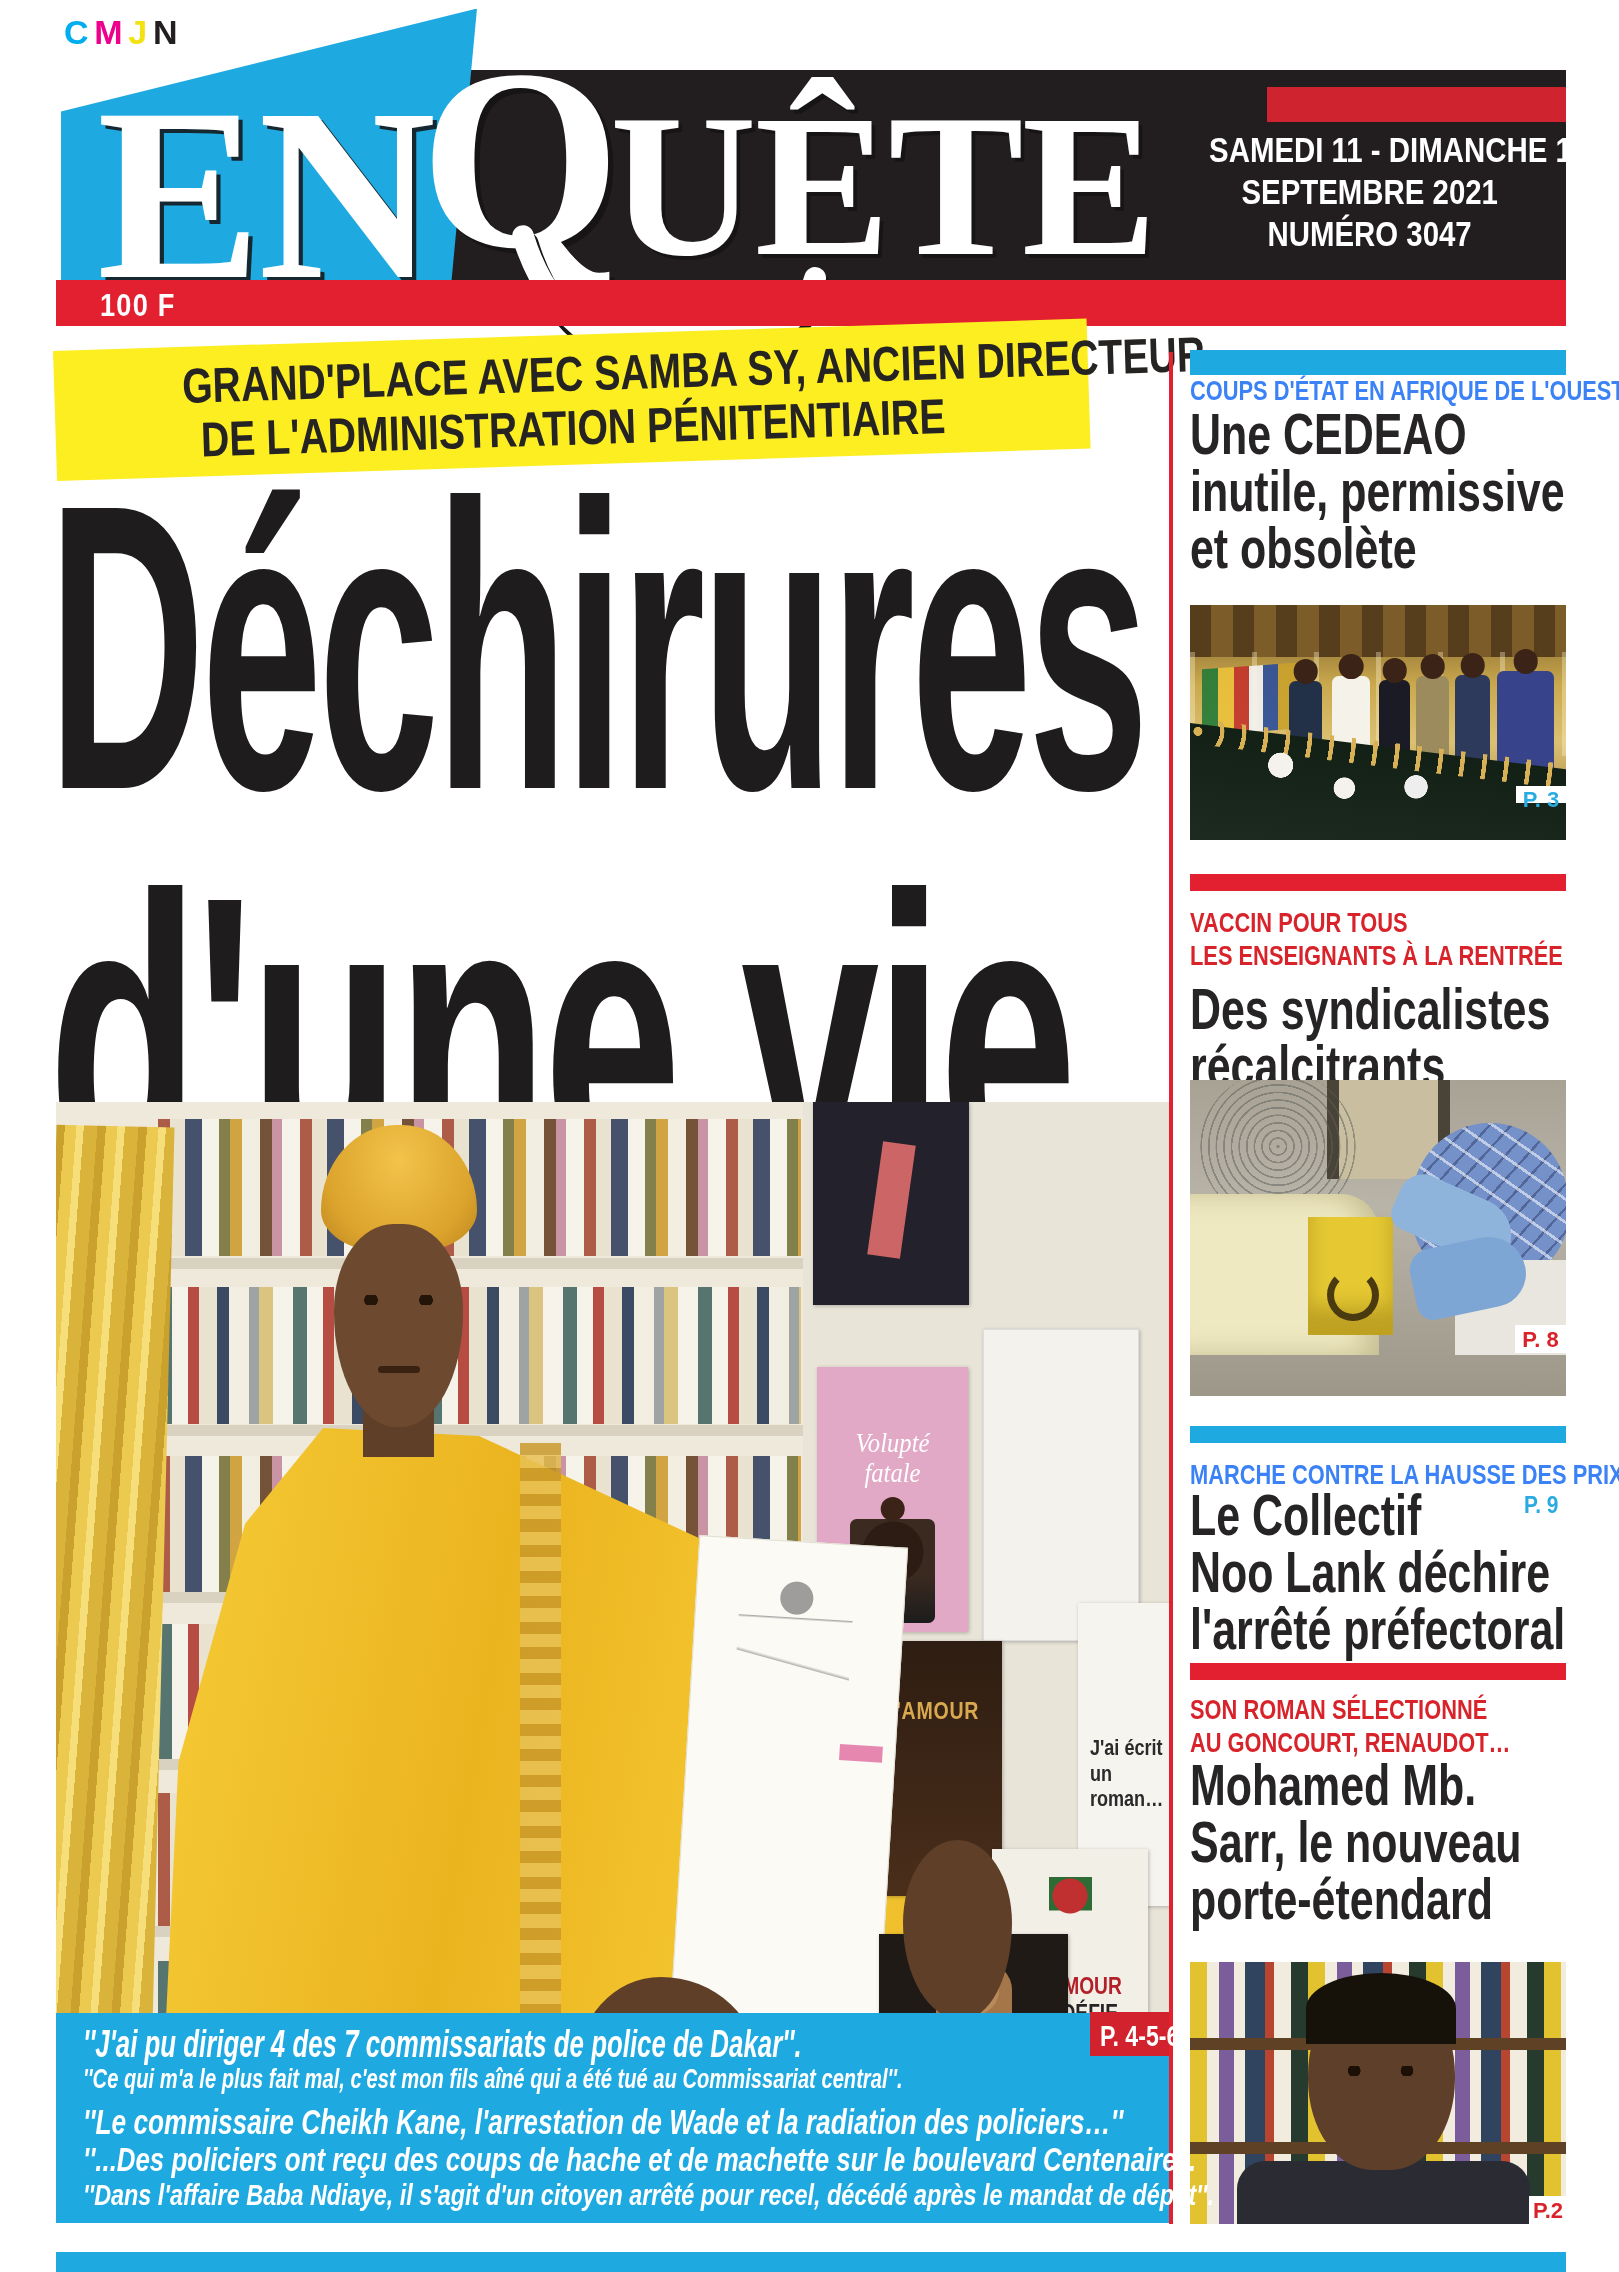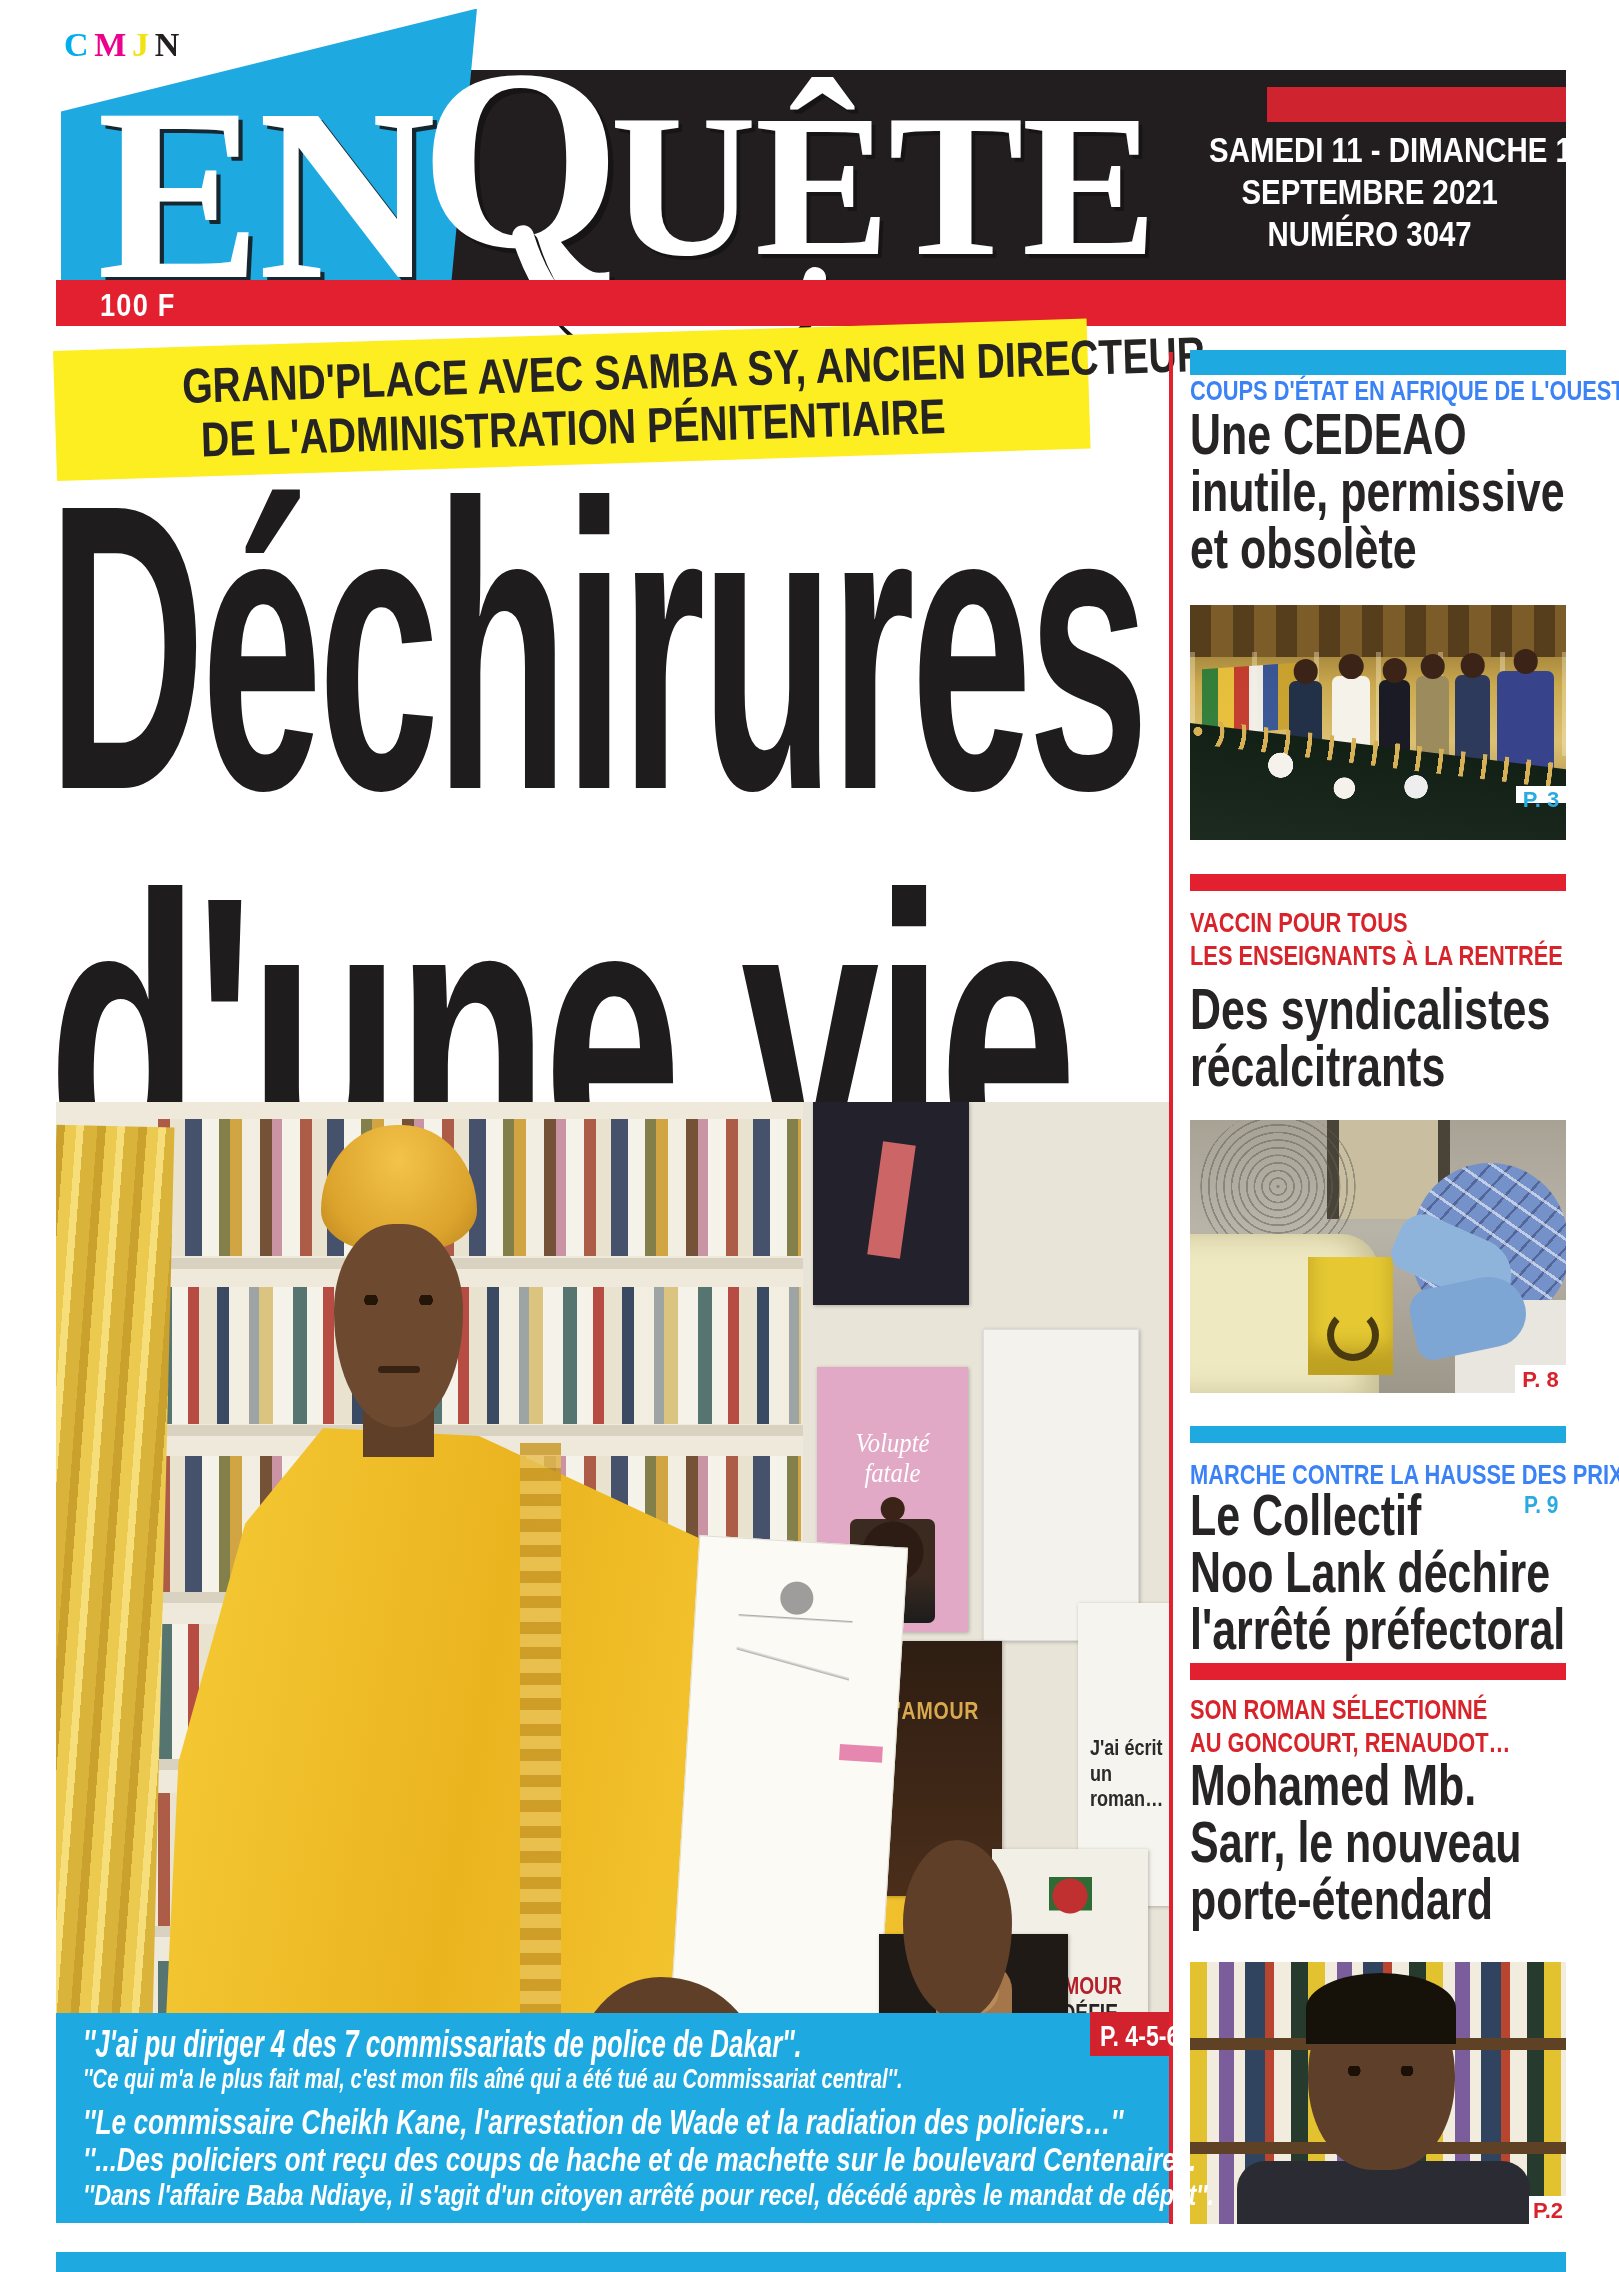--- a/index.html
+++ b/index.html
@@ -7,21 +7,21 @@
   .page {
     position:relative; width:1620px; height:2273px; background:#ffffff;
     overflow:hidden; font-family:"Liberation Sans", sans-serif; margin:0 auto;
   }
   .abs { position:absolute; }
   
   .cx  { display:inline-block; transform:scaleX(var(--sx,.8)); transform-origin:left top; white-space:nowrap; }
   .cxc { display:inline-block; transform:scaleX(var(--sx,.8)); transform-origin:center top; white-space:nowrap; }
 
   
-  .cmjn { left:64px; top:26px; font-size:34px; font-weight:bold; letter-spacing:5.7px;font-family:Liberation Serif, serif; }
+  .cmjn { left:64px; top:13px; font-size:34px; font-weight:bold; letter-spacing:5.7px; }
   .cmjn .c{color:#00aeef} .cmjn .m{color:#ec008c} .cmjn .j{color:#f3e211} .cmjn .n{color:#231f20}
 
   
   .mast-black { left:421px; top:70px; width:1145px; height:210px; background:#221e20; }
   .mast-redbar{ left:1267px; top:87px; width:299px; height:35px; background:#cf2430; }
   .mast-blue  { left:61px; top:8.5px; width:418px; height:303px; background:#1fa9e1;
                 clip-path:polygon(0 103px, 416px 0, 388px 299px, 0 280px); }
   .mast-word  { color:#fff; font-family:"Liberation Serif", serif; font-weight:bold; line-height:1; }
   .mast-en    { left:97px; top:71px; font-size:246px; text-shadow:4.3px 4.3px 0 rgba(20,18,18,.85); letter-spacing:-2.8px; }
   .mast-q     { left:420px; top:30px;  font-size:258px; text-shadow:5.2px 5.2px 0 rgba(20,18,18,.8); }
@@ -141,21 +141,21 @@
   .ph1 .papers { position:absolute; left:71px; top:142px; width:199px; height:57px;
        background:radial-gradient(circle at 19px 28px,#f4f2ea 0 12.3px,transparent 12.8px),
                   radial-gradient(circle at 85px 43px,#f4f2ea 0 10.4px,transparent 11px),
                   radial-gradient(circle at 156px 33px,#eee 0 11.4px,transparent 12px);
        transform:rotate(7deg); }
   .ph1 .flags { position:absolute; left:12.3px; top:61px; width:95px; height:66px;
        background:linear-gradient(90deg,#247a38 0 16px,#eac13a 16px 32px,#c2322b 32px 47px,#f3f3f3 47px 61px,#2b4d9b 61px 76px,#caa12c 76px 95px);
        opacity:.9; transform:skewY(-4deg); }
 
   
-  .ph2 { top:1120px; height:273px; background:linear-gradient(180deg,#a7a294 0,#b9b4a8 40%,#9d9789 100%); }
+  .ph2 { top:1080px; height:316px; background:linear-gradient(180deg,#a7a294 0,#b9b4a8 40%,#9d9789 100%); }
   .ph2 .vest { position:absolute; left:137px; top:0; width:123px; height:99px; background:#c9bfa0;
        border-left:12.3px solid #4a4438; border-right:12.3px solid #4a4438; }
   .ph2 .hairnet { position:absolute; left:9.5px; top:-9.5px; width:156px; height:151px; border-radius:50%;
        background:radial-gradient(circle at 40% 40%, #d7dad3 0 60%, #b9beb6 100%);
        background-image:repeating-radial-gradient(circle at 50% 50%, rgba(90,95,90,.5) 0 1.4px, rgba(0,0,0,0) 1.9px 7.6px); }
   .ph2 .gown { position:absolute; left:-14px; top:114px; width:203px; height:161px; background:#efe9c2;
        border-radius:14px 38px 0 0; box-shadow:inset -14px 0 28px rgba(150,140,90,.45); }
   .ph2 .packet { position:absolute; left:118px; top:137px; width:85px; height:118px; background:#e5c832;
        box-shadow:inset 0 -28px 19px rgba(120,90,10,.35); }
   .ph2 .packet::after { content:""; position:absolute; left:19px; top:52px; width:38px; height:38px;

